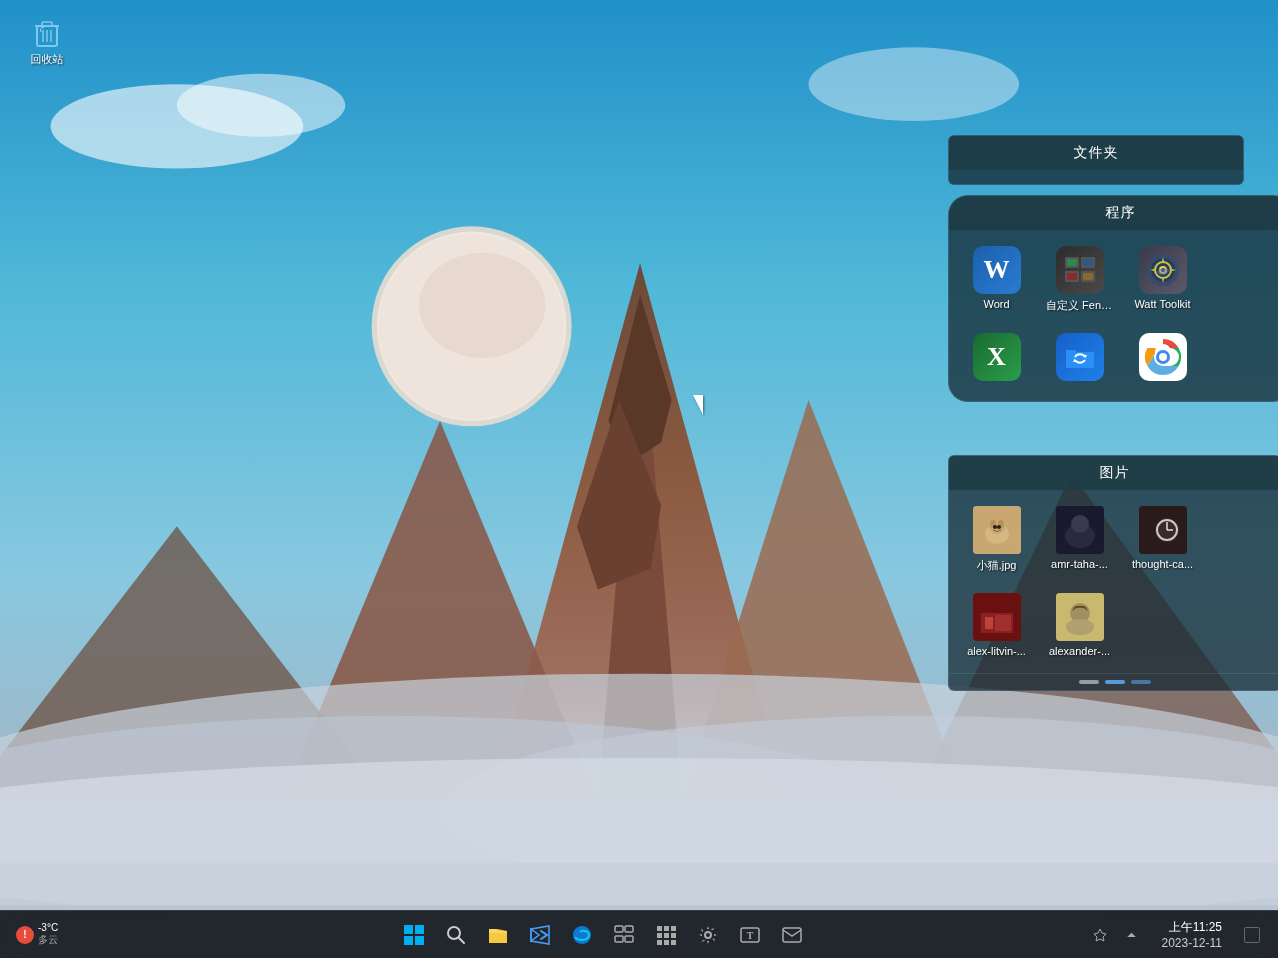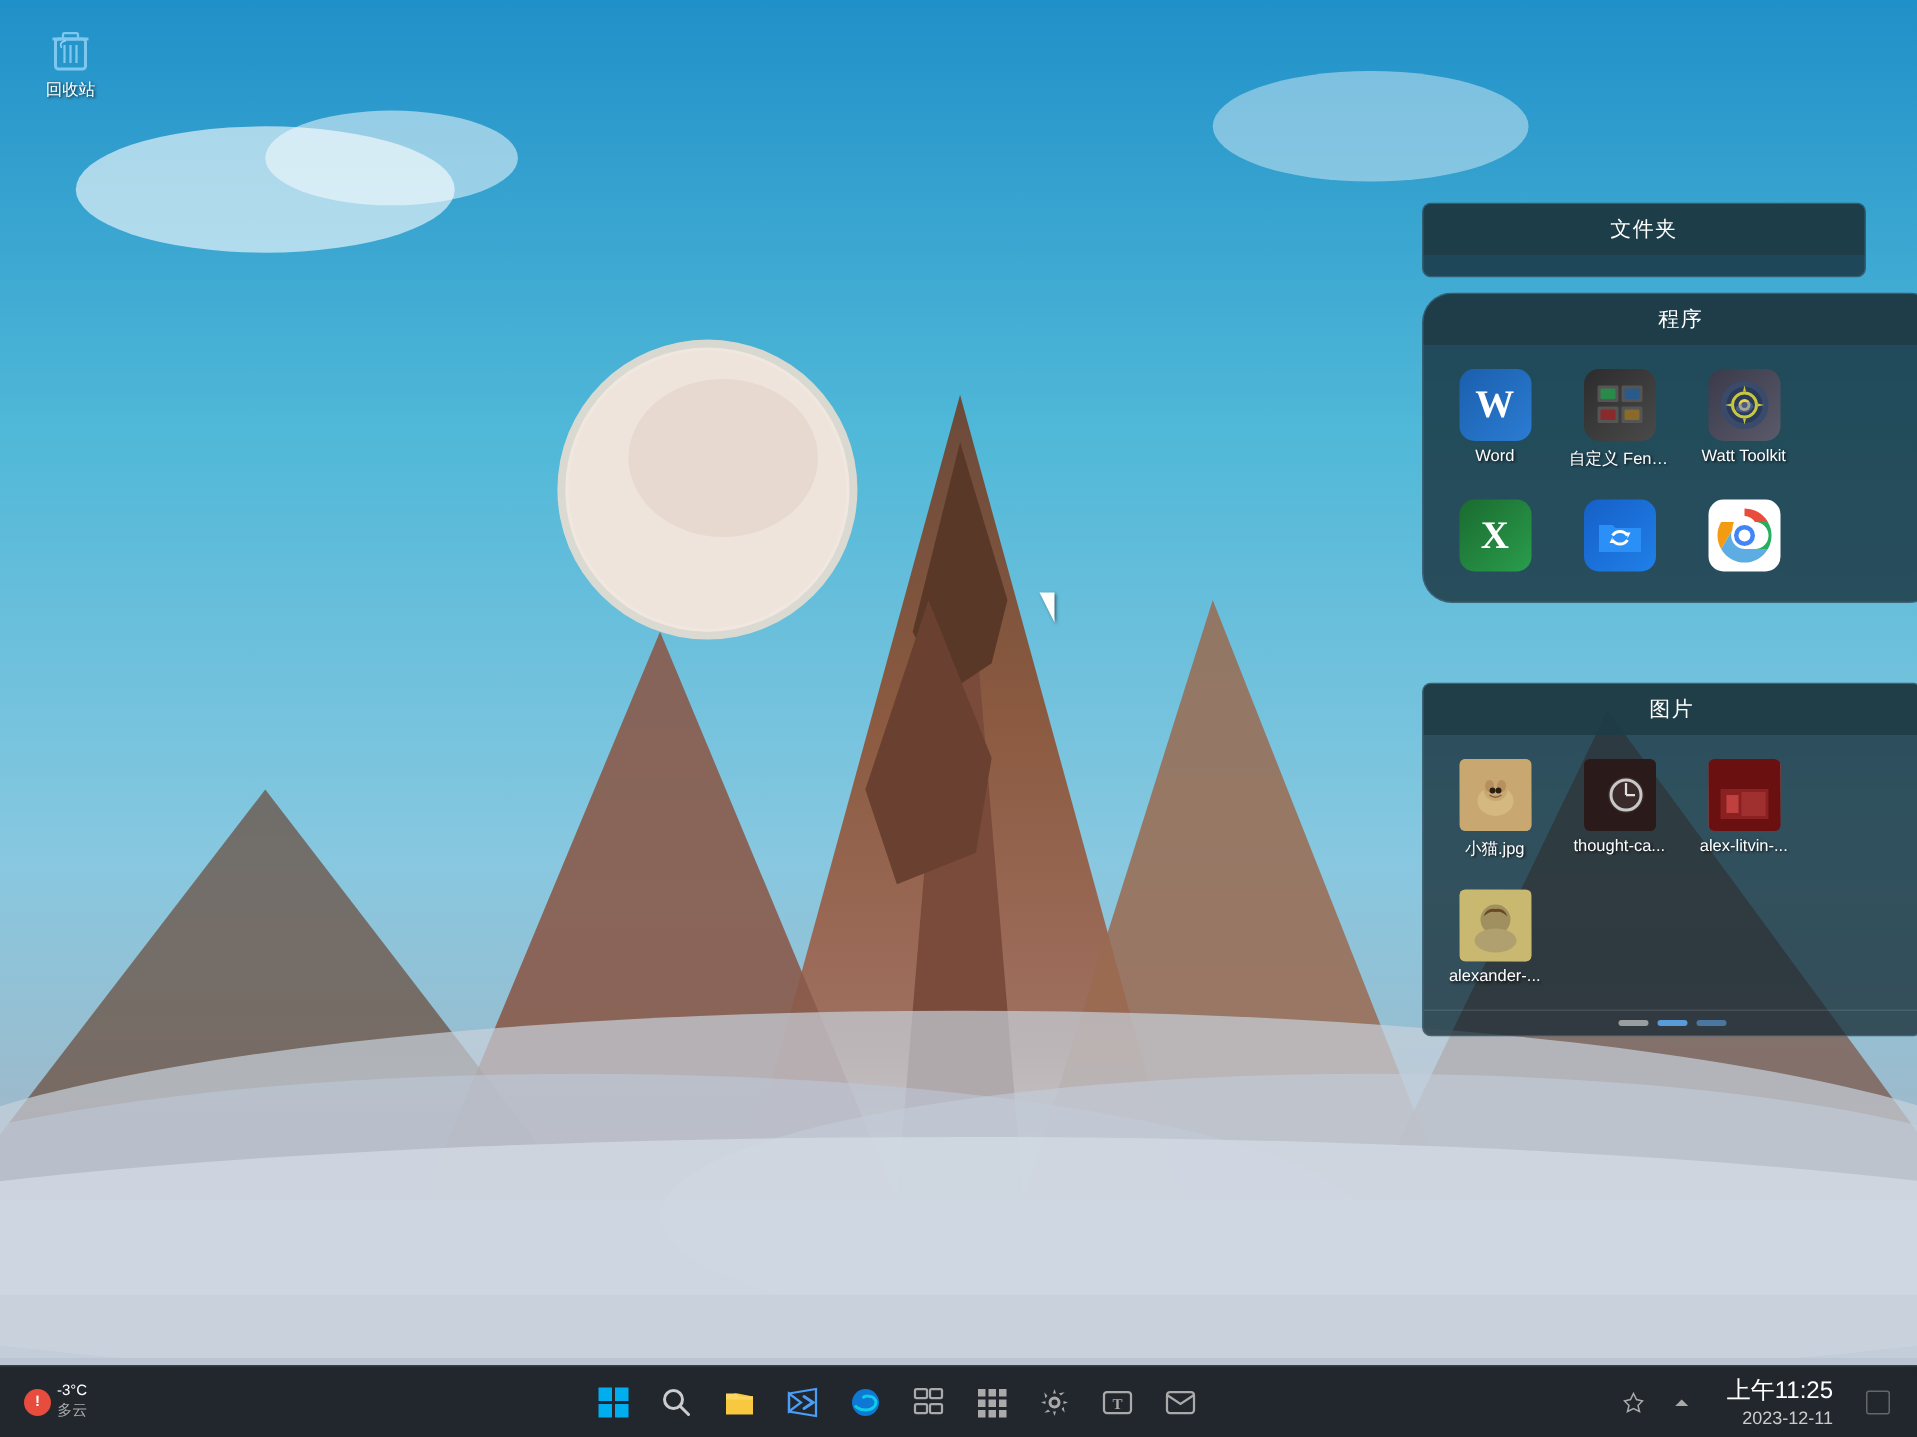--- a/index.html
+++ b/index.html
@@ -483,20 +483,30 @@
             <ellipse cx="20" cy="18" rx="3" ry="4" fill="#b89060"></ellipse>
             <ellipse cx="28" cy="18" rx="3" ry="4" fill="#b89060"></ellipse>
             <circle cx="22" cy="21" r="2" fill="#2a2010"></circle>
             <circle cx="26" cy="21" r="2" fill="#2a2010"></circle>
             <path d="M20,24 Q24,27 28,24" stroke="#8a6040" stroke-width="1" fill="none"></path>
           </svg>
         </div>
         <span class="fi-label">小猫.jpg</span>
       </div>
 
+      <div class="fence-item">
+        <div class="photo-thumb thumb-dark">
+          <svg width="48" height="48" viewBox="0 0 48 48">
+            <rect width="48" height="48" fill="#1a1a2e"></rect>
+            <ellipse cx="24" cy="30" rx="15" ry="12" fill="#2a2a3e"></ellipse>
+            <circle cx="24" cy="18" r="9" fill="#3a3a4e"></circle>
+          </svg>
+        </div>
+        <span class="fi-label">amr-taha-...</span>
+      </div>
 
       <div class="fence-item">
         <div class="photo-thumb thumb-watch">
           <svg width="48" height="48" viewBox="0 0 48 48">
             <rect width="48" height="48" fill="#2a1a1a"></rect>
             <circle cx="28" cy="24" r="12" fill="#3a2a2a"></circle>
             <circle cx="28" cy="24" r="10" fill="none" stroke="#c8c8c8" stroke-width="2"></circle>
             <line x1="28" y1="24" x2="28" y2="16" stroke="#e0e0e0" stroke-width="1.5"></line>
             <line x1="28" y1="24" x2="34" y2="24" stroke="#e0e0e0" stroke-width="1.5"></line>
           </svg>
@@ -648,21 +658,21 @@
 
       <div style="display:flex; align-items:center; gap:4px;">
         <div class="taskbar-btn" style="width:28px; height:28px; font-size:12px; color:#aaa;">
           <svg width="16" height="16" viewBox="0 0 16 16">
             <path d="M8,2 L10,6 L14,7 L11,10 L12,14 L8,12 L4,14 L5,10 L2,7 L6,6 Z" fill="none" stroke="#aaa" stroke-width="1"></path>
           </svg>
         </div>
         <div class="taskbar-btn" style="width:28px; height:28px; font-size:12px; color:#aaa;">⏶</div>
       </div>
       <div class="datetime-display">
-        <div style="font-size:16px;">上午11:25</div>
+        <div style="font-size:12px;">上午11:25</div>
         <div style="font-size:12px; color:#ccc;">2023-12-11</div>
       </div>
       <div class="taskbar-btn" style="width:28px; height:28px; font-size:10px; color:#aaa;">
         <div style="width:16px; height:16px; border:1px solid #666; border-radius:2px;"></div>
       </div>
     </div>
   </div>
 
 </div>
 

